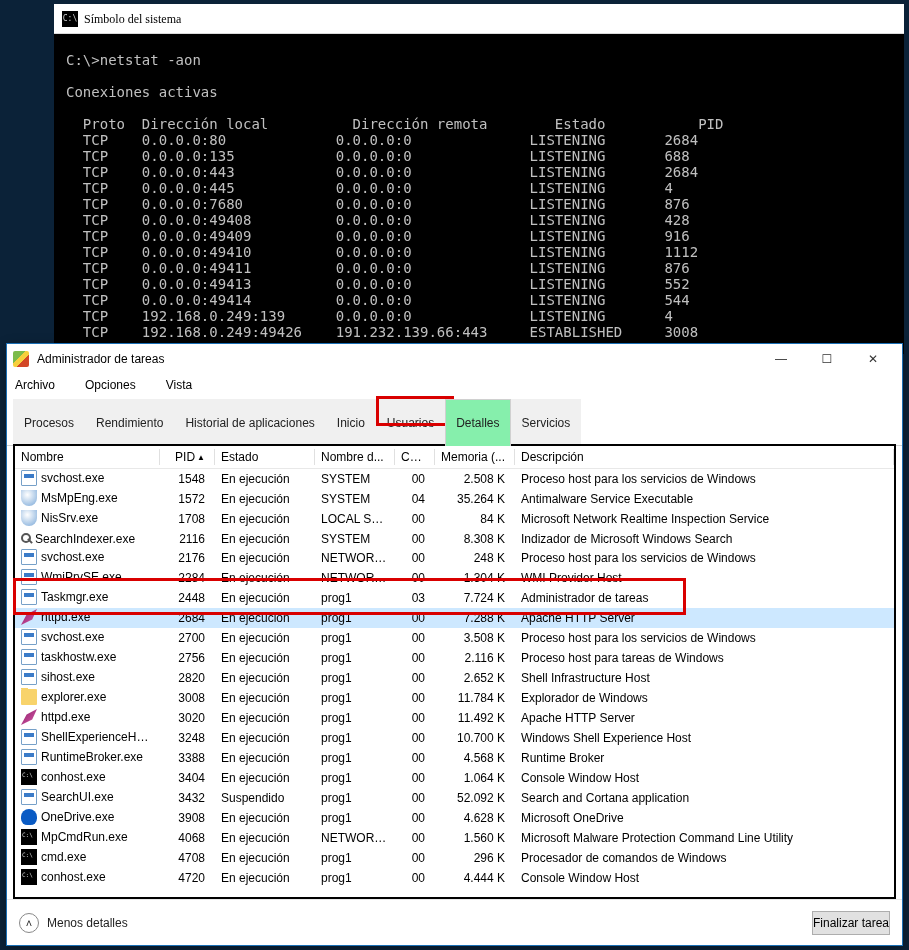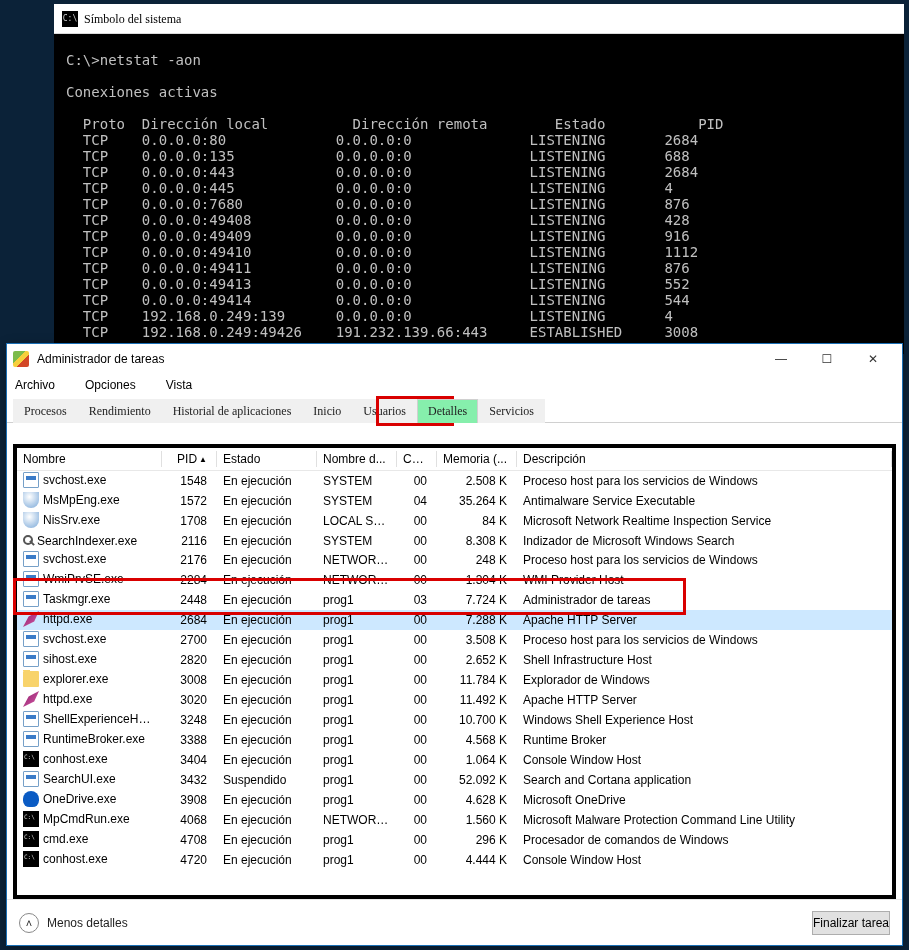--- a/index.html
+++ b/index.html
@@ -14,26 +14,26 @@
   .tm-window { position:absolute; left:6px; top:343px; width:897px; height:603px; background:#fff; border:1px solid #1a6fb5; box-shadow:0 4px 12px rgba(0,0,0,.3);}
   .tm-titlebar { height:30px; display:flex; align-items:center; padding:0 6px; font-size:12px; color:#000;}
   .tm-titlebar .ticon{width:16px;height:16px;margin-right:8px;display:inline-block;position:relative;}
   .tm-titlebar .ticon::before{content:"";position:absolute;inset:0;background:linear-gradient(135deg,#7cbb4a 40%,#f6cf3d 40% 60%,#d24726 60%);border-radius:2px;}
   .winbtns{margin-left:auto;display:flex;}
   .winbtn{width:46px;height:30px;display:flex;align-items:center;justify-content:center;font-size:12px;color:#333;}
   .tm-menubar{height:22px;display:flex;align-items:center;padding:0 8px;gap:30px;font-size:12px;}
   .tm-menubar span{cursor:default;}
   
   .tabs{display:flex;border-bottom:1px solid #d0d0d0;padding-left:6px;margin-top:2px;font-size:12px;user-select:none;}
-  .tab{padding:4px 10px;border:1px solid transparent;border-bottom:none;position:relative;top:1px;background:#f0f0f0;margin-right:0px;color:#222;font-family:Liberation Serif, serif;}
+  .tab{padding:16px 10px;border:1px solid transparent;border-bottom:none;position:relative;top:1px;background:#f0f0f0;margin-right:0px;color:#222;}
   .tab.active{background:#86efac;border-color:#d0d0d0;z-index:2;}
   
   .hl-red{position:absolute;border:3px solid #d90000;pointer-events:none;}
   
-  .tbl-wrap{position:absolute;top:100px;left:6px;right:6px;bottom:46px;overflow:hidden;border:4px solid #000000;}
+  .tbl-wrap{position:absolute;top:100px;left:6px;right:6px;bottom:46px;overflow:hidden;border:2px solid #000000;}
   table{width:100%;border-collapse:collapse;font-size:12px;table-layout:fixed;}
   th{ text-align:left;font-weight:400;padding:4px 6px;border-bottom:1px solid #e8e8e8;white-space:nowrap;overflow:hidden;text-overflow:ellipsis;position:relative;}
   th::after{content:"";position:absolute;right:0;top:15%;height:70%;width:1px;background:#e0e0e0;}
   td{padding:2px 6px;white-space:nowrap;overflow:hidden;text-overflow:ellipsis;}
   tbody tr{height:19px;}
   tbody tr.sel{background:#cde8ff;}
   .sorticon{font-size:8px;margin-left:2px;vertical-align:middle;}
   
   col.c-name{width:145px;} col.c-pid{width:55px;} col.c-est{width:100px;} col.c-user{width:80px;} col.c-cpu{width:40px;} col.c-mem{width:80px;} col.c-desc{width:auto;}
   td.num,th.num{text-align:right;padding-right:10px;}
@@ -213,20 +213,29 @@
           <tr>
             <td><span class="pi generic"></span><span>svchost.exe</span></td>
             <td class="num">2700</td>
             <td>En ejecución</td>
             <td>prog1</td>
             <td class="num">00</td>
             <td class="num">3.508 K</td>
             <td>Proceso host para los servicios de Windows</td>
           </tr>
           <tr>
+            <td><span class="pi generic"></span><span>taskhostw.exe</span></td>
+            <td class="num">2756</td>
+            <td>En ejecución</td>
+            <td>prog1</td>
+            <td class="num">00</td>
+            <td class="num">2.116 K</td>
+            <td>Proceso host para tareas de Windows</td>
+          </tr>
+          <tr>
             <td><span class="pi generic"></span><span>sihost.exe</span></td>
             <td class="num">2820</td>
             <td>En ejecución</td>
             <td>prog1</td>
             <td class="num">00</td>
             <td class="num">2.652 K</td>
             <td>Shell Infrastructure Host</td>
           </tr>
           <tr>
             <td><span class="pi folder"></span><span>explorer.exe</span></td>

